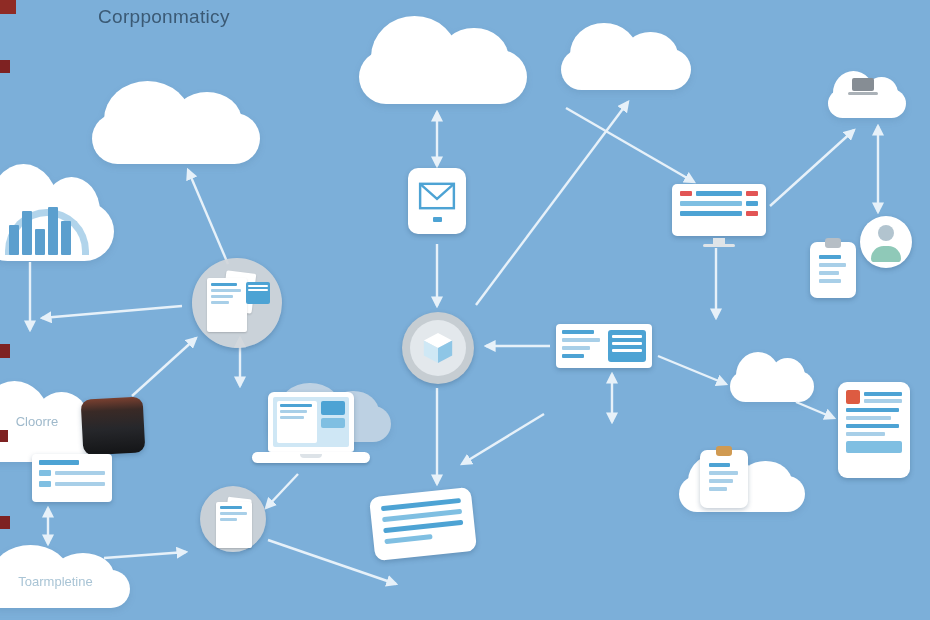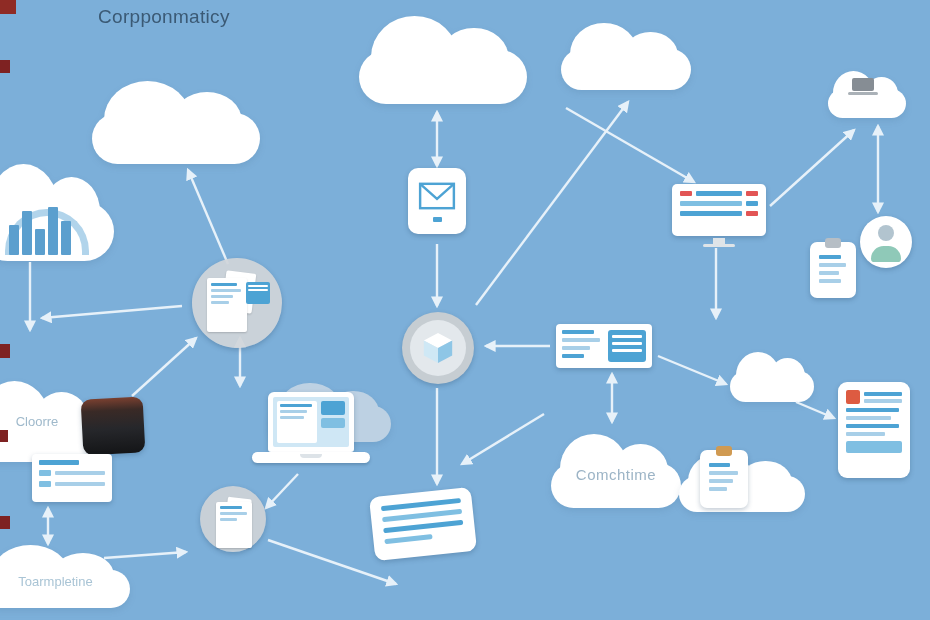--- a/index.html
+++ b/index.html
@@ -233,26 +233,20 @@
       <div class="base"></div>
     </div>
 
   <div class="cloud" id="cl-bottom-left">
     <span class="cloud-label">Toarmpletine</span>
   <div class="puff p1"></div>
       <div class="puff p2"></div>
       <div class="base"></div>
     </div>
 
-  <div class="cloud" id="cl-comchtime">
-    <span class="cloud-label">Comchtime</span>
-  <div class="puff p1"></div>
-      <div class="puff p2"></div>
-      <div class="base"></div>
-    </div>
 
   <div class="cloud" id="cl-right-mid">
       <div class="puff p1"></div>
       <div class="puff p2"></div>
       <div class="base"></div>
     </div>
   <div class="cloud" id="cl-bottom-cr">
       <div class="puff p1"></div>
       <div class="puff p2"></div>
       <div class="base"></div>

